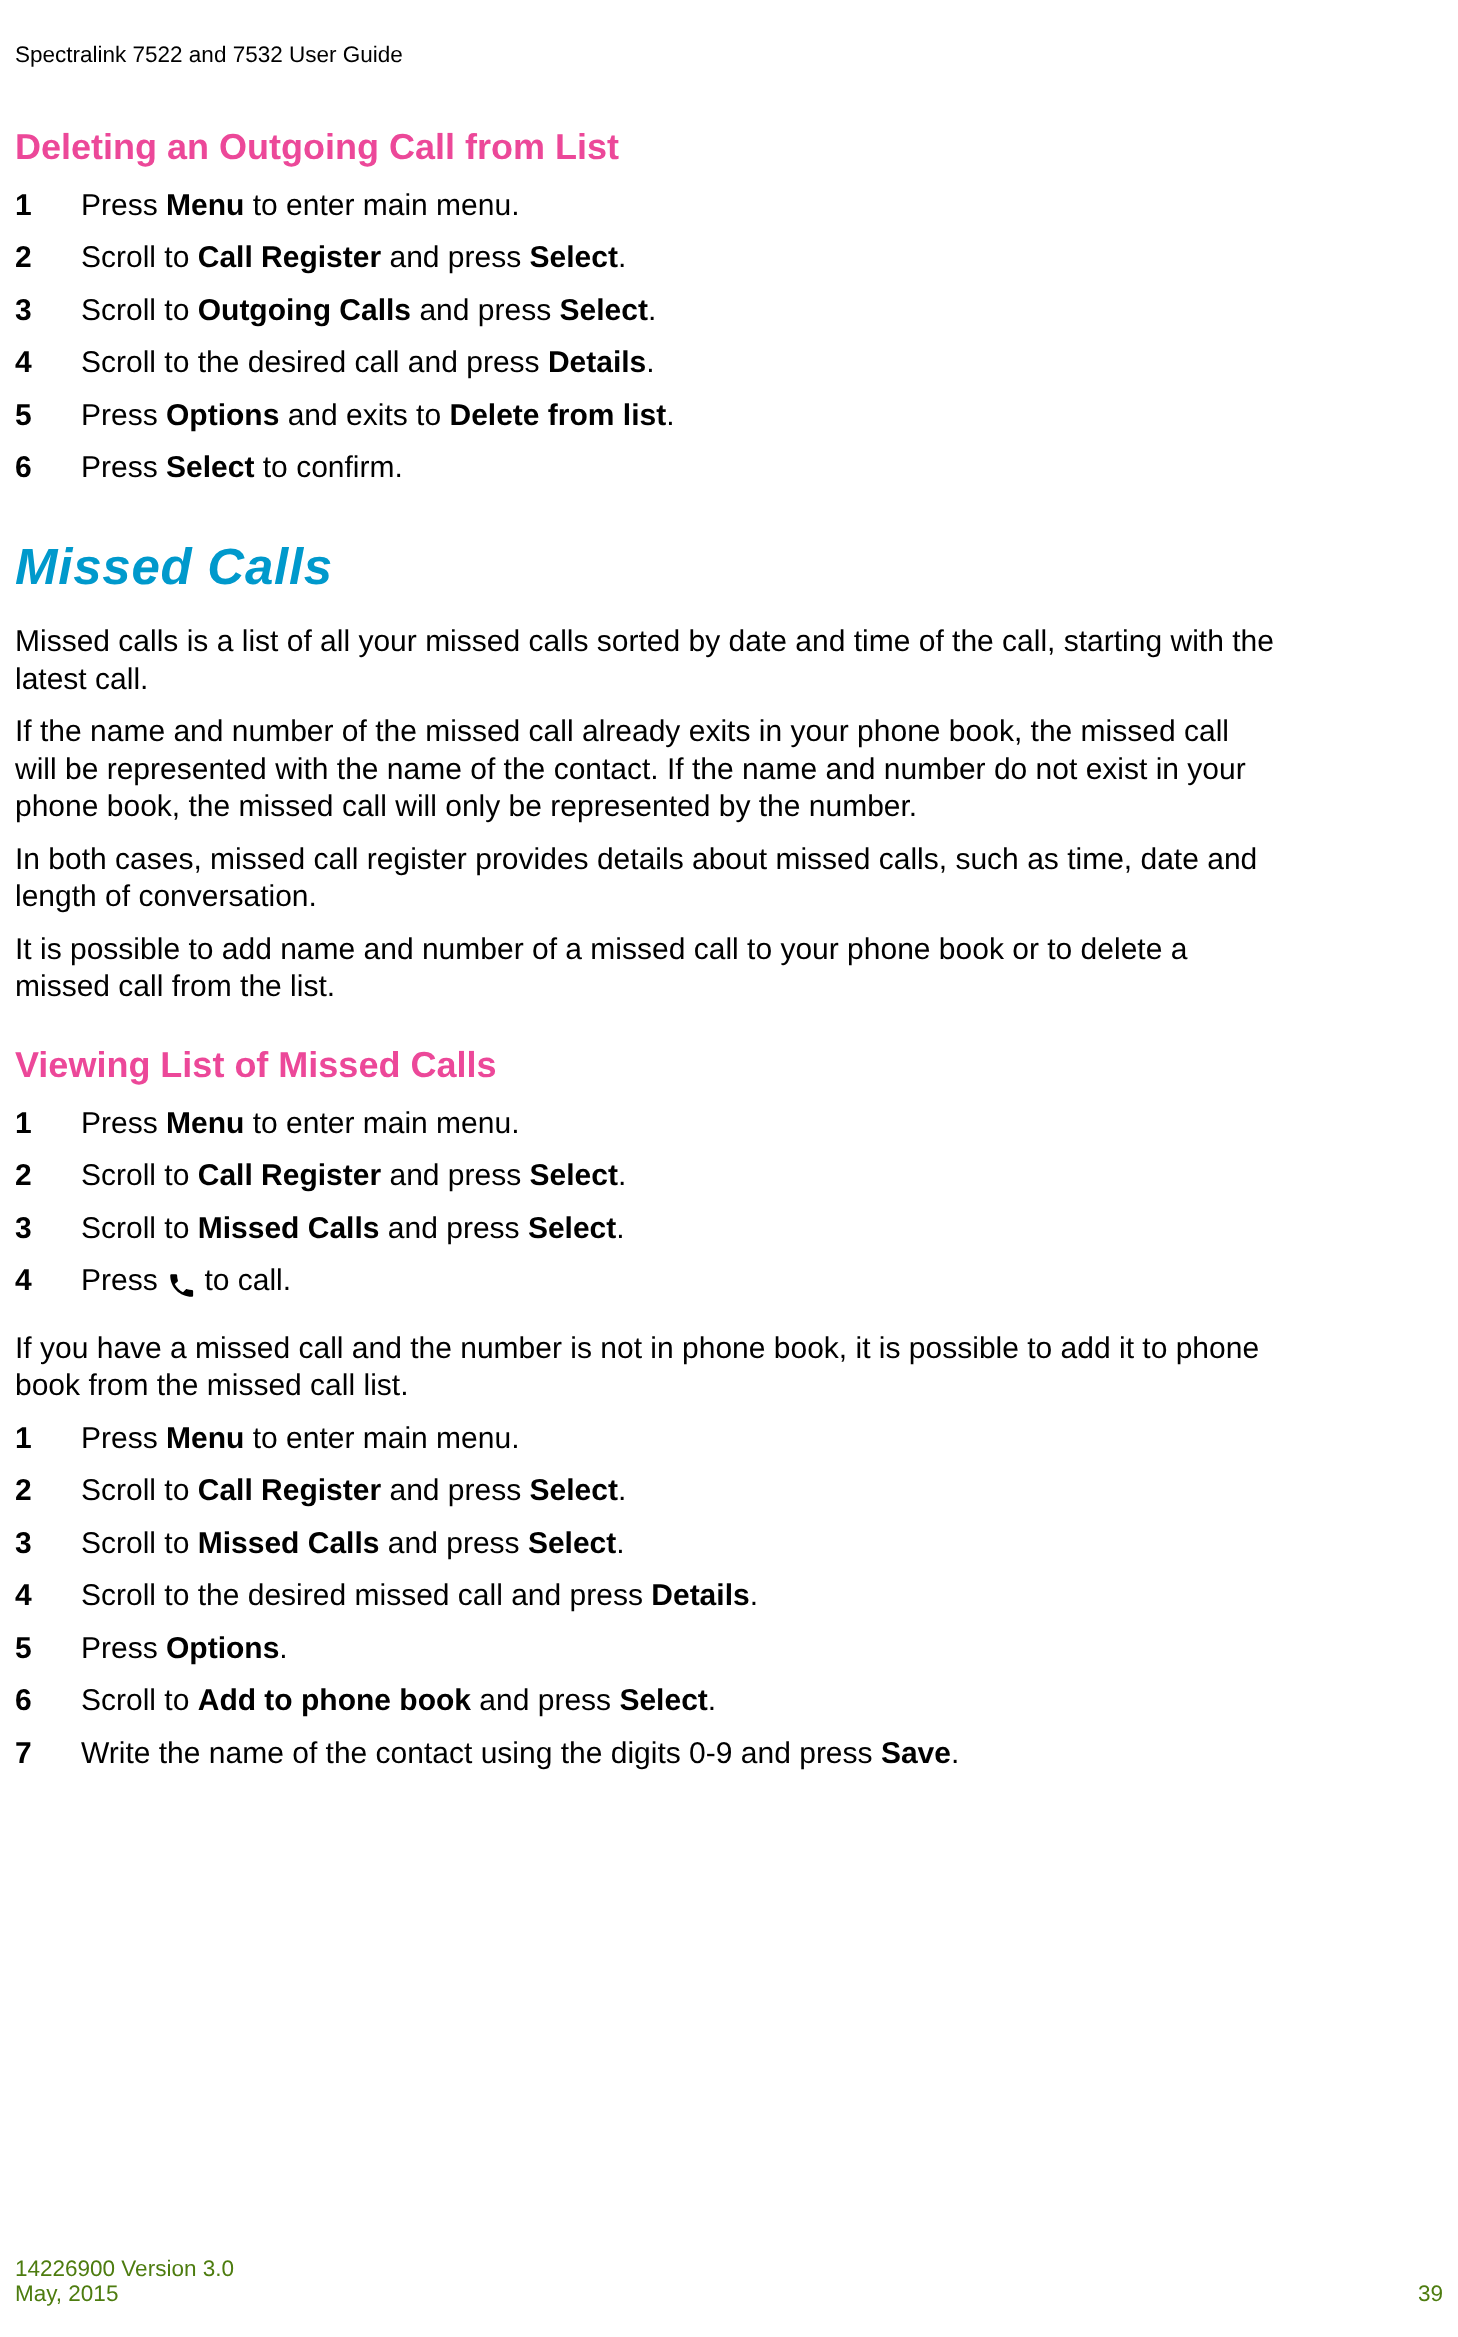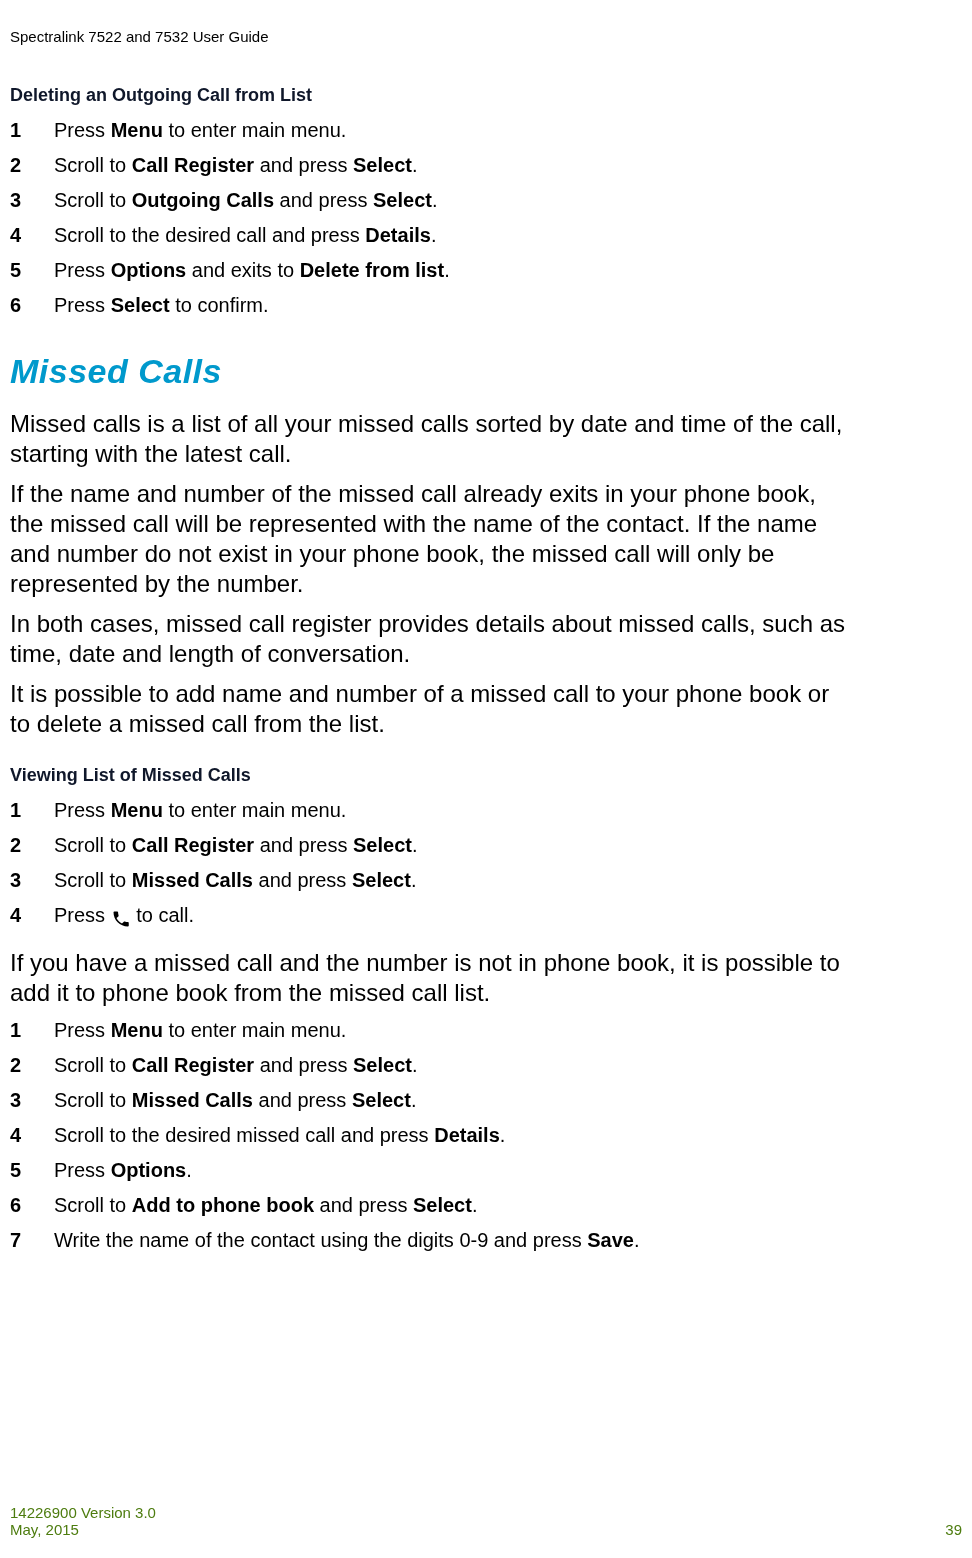--- a/index.html
+++ b/index.html
@@ -13,38 +13,38 @@
   .page {
     padding: 28px 10px 0 10px;
     width: 860px;
   }
   .header-title {
     font-size: 15px;
     color: #000;
     margin-bottom: 40px;
   }
   .section-heading {
-    font-size: 18px;
+    font-size: 24px;
     font-weight: bold;
-    color: #0f172a;
+    color: #ec4899;
     margin-top: 8px;
     margin-bottom: 12px;
   }
   .chapter-heading {
     font-family: "Trebuchet MS", "Segoe UI", sans-serif;
     font-size: 34px;
     font-weight: bold;
     font-style: italic;
     color: #0099cc;
     margin-top: 34px;
     margin-bottom: 18px;
     letter-spacing: 0.5px;
   }
   .paragraph {
-    font-size: 24px;
+    font-size: 20px;
     line-height: 1.25;
     margin-bottom: 10px;
   }
   ol.steps {
     list-style: none;
     counter-reset: step;
     margin-top: 4px;
     margin-bottom: 20px;
   }
   ol.steps li {

